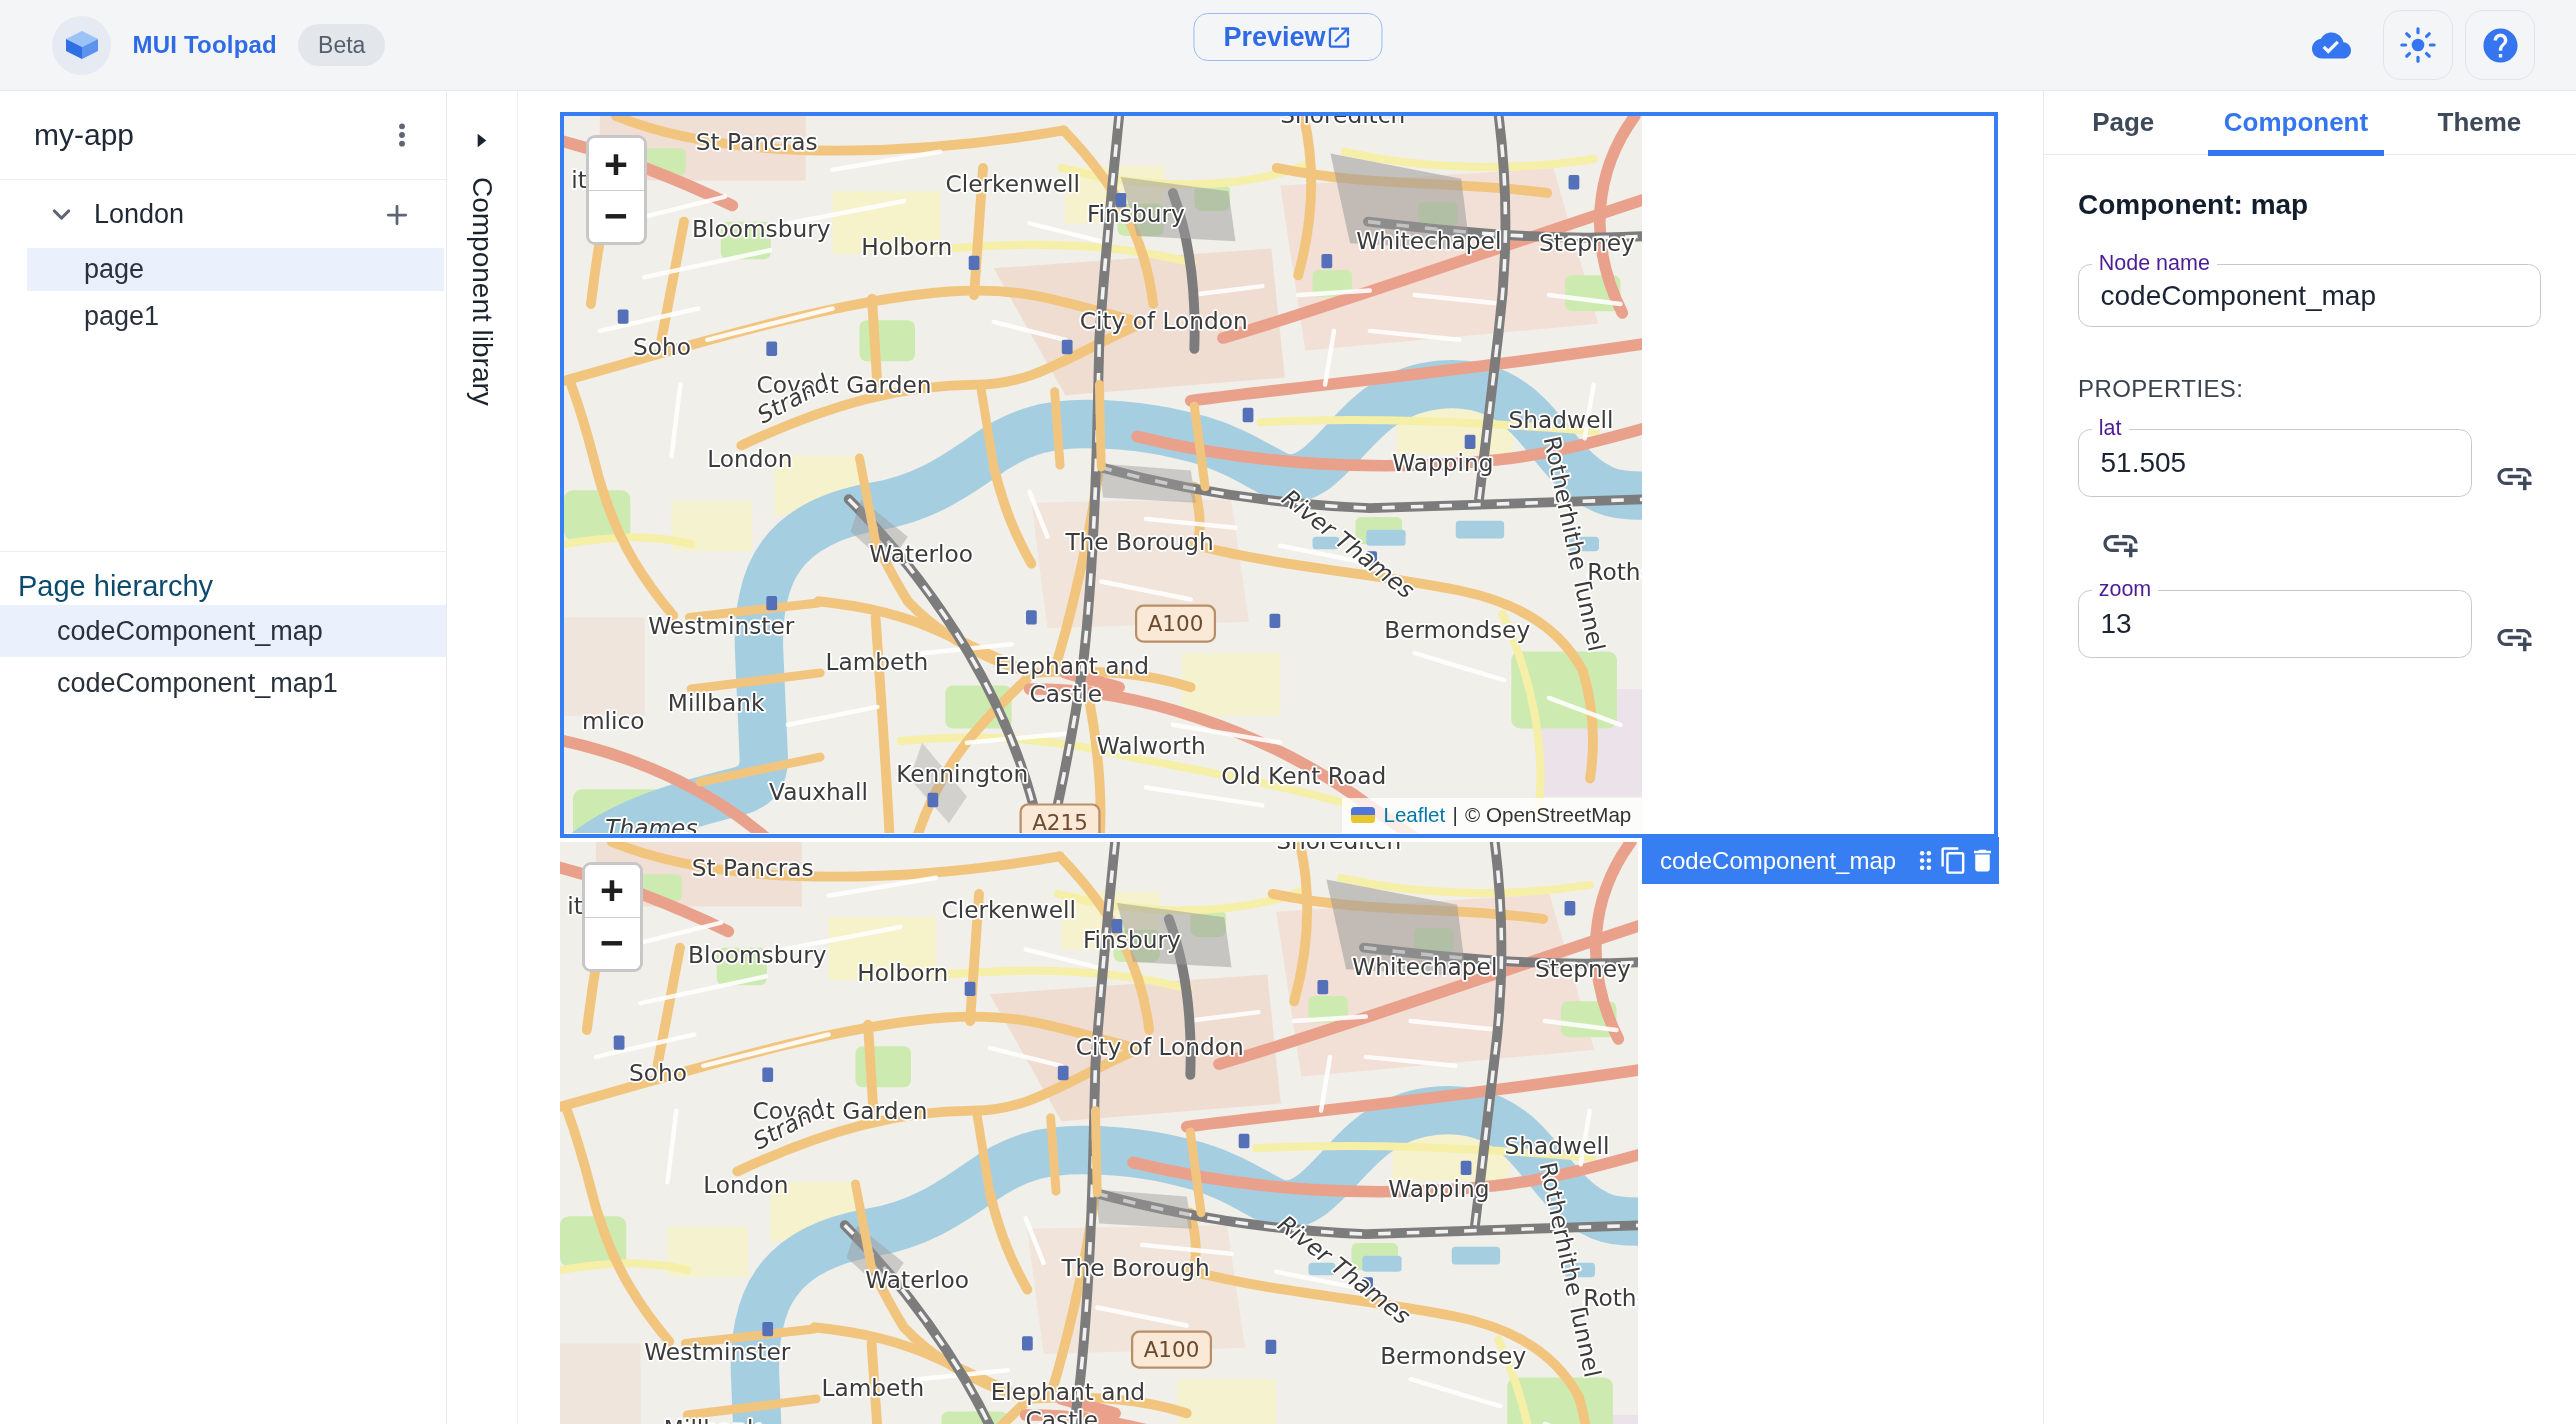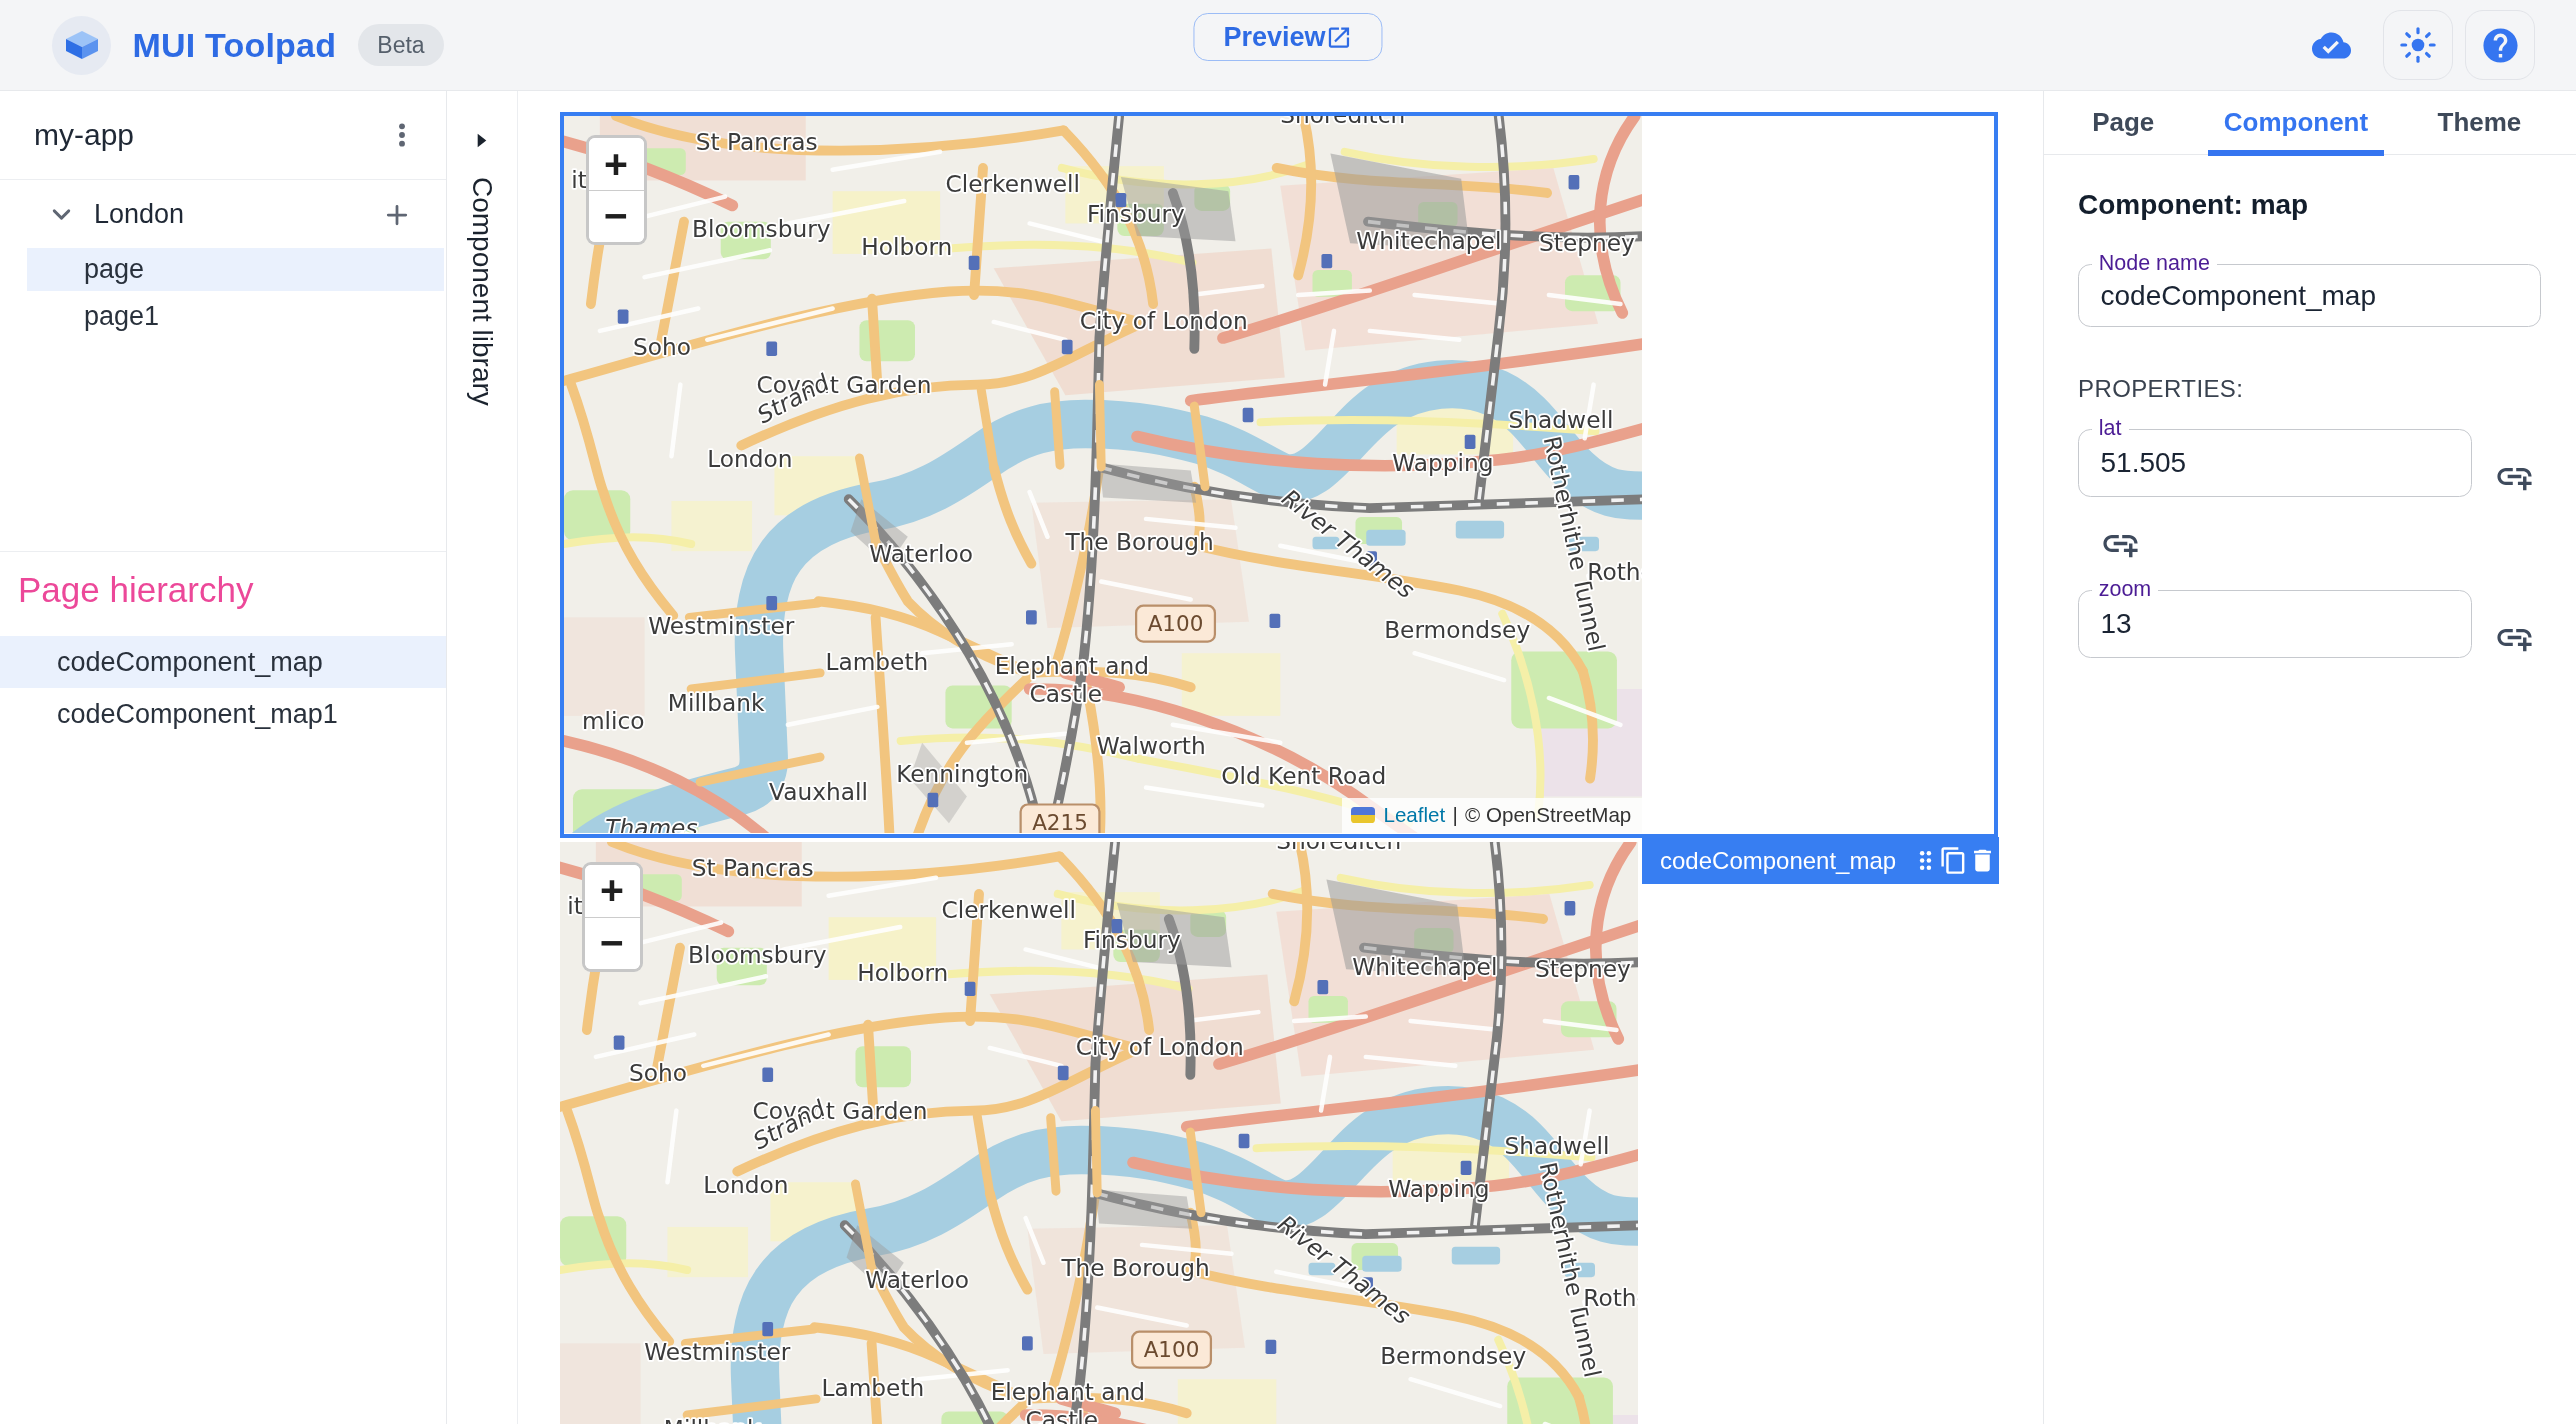--- a/index.html
+++ b/index.html
@@ -4,21 +4,21 @@
 <style>
   html,body{margin:0;padding:0;background:#fff}
   .app{position:relative;width:2576px;height:1425px;overflow:hidden;background:#fff;
        font-family:"Liberation Sans",sans-serif;-webkit-font-smoothing:antialiased}
 
   
   .header{position:absolute;left:0;top:0;right:0;height:90px;background:#f4f5f7;
           border-bottom:1.8px solid #e7e9ec;display:flex;align-items:center;z-index:30}
   .logo-chip{width:59px;height:59px;border-radius:50%;background:#e6eaf2;margin-left:52px;
              display:flex;align-items:center;justify-content:center;flex:0 0 auto}
-  .app-title{color:#2e6be4;font-size:34px;font-weight:bold;margin-left:21.5px;letter-spacing:0.2px}
+  .app-title{color:#2e6be4;font-size:24px;font-weight:bold;margin-left:21.5px;letter-spacing:0.2px}
   .beta-chip{background:#e3e6ea;color:#555f6b;font-size:23px;padding:7.2px 19.7px;border-radius:894px;margin-left:21.5px}
   .preview-btn{position:absolute;left:50%;top:13.4px;transform:translateX(-50%);height:48px;padding:0 29px;
                border:1.8px solid #9bbcf6;border-radius:14.3px;color:#2e6be4;font-size:27px;font-weight:bold;
                display:flex;align-items:center;gap:0;background:transparent;cursor:pointer}
   .header-right{position:absolute;right:41px;top:0;height:90px;display:flex;align-items:center;gap:12.5px}
   .icon-btn{width:70px;height:70px;border:1.8px solid #e2e4e9;border-radius:18px;background:transparent;
             display:flex;align-items:center;justify-content:center;cursor:pointer}
   .icon-plain{width:77px;height:70px;display:flex;align-items:center;justify-content:center}
 
   
@@ -30,21 +30,21 @@
              justify-content:center;border-radius:50%;cursor:pointer}
   .sec-head{height:59px;display:flex;align-items:center;position:relative;margin-top:5.4px}
   .sec-chevron{margin-left:47px;display:flex;cursor:pointer}
   .sec-label{margin-left:18px;font-size:27px;color:#1f2835}
   .sec-plus{position:absolute;right:27px;top:7.2px;width:45px;height:45px;display:flex;align-items:center;
             justify-content:center;cursor:pointer}
   .page-item{height:43px;display:flex;align-items:center;font-size:27px;color:#29313c;
              padding-left:57px;margin:3.6px 1.8px 3.6px 27px;cursor:pointer}
   .page-item.selected{background:#eaf1fd}
   .hier-sec{position:absolute;top:460px;left:0;right:0;border-top:1.8px solid #eceef1}
-  .hier-title{margin:18px 0 26px 18px;font-size:35px;color:#ec4899}
+  .hier-title{margin:18px 0 2px 18px;font-size:29px;color:#0c4a6e}
   .hier-item{height:52px;display:flex;align-items:center;padding-left:57px;font-size:27px;color:#29313c;cursor:pointer}
   .hier-item.selected{background:#eaf1fd}
 
   
   .lib-strip{position:absolute;left:448px;top:91px;width:70px;bottom:0;background:#fff;
              border-right:1.8px solid #eceef1;box-sizing:border-box}
   .lib-arrow{position:absolute;left:21.5px;top:38px;cursor:pointer}
   .lib-label{position:absolute;left:18px;top:86px;writing-mode:vertical-rl;font-size:28px;color:#1b232e;white-space:nowrap}
 
   

